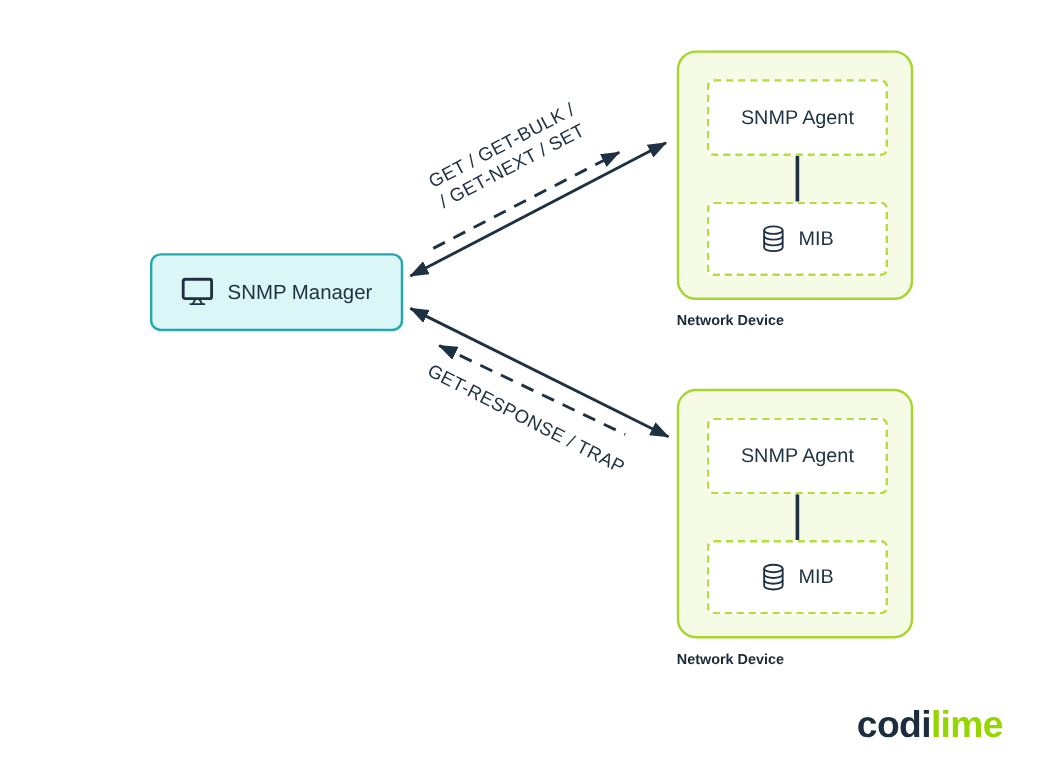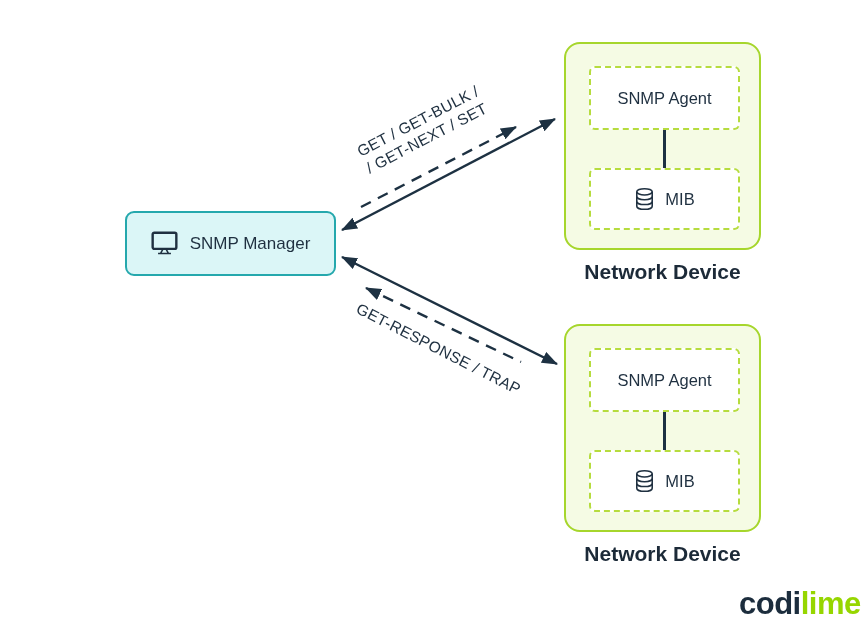--- a/index.html
+++ b/index.html
@@ -26,23 +26,23 @@
   }
   .inner-box{
     position:absolute;left:23px;width:151px;box-sizing:border-box;
     background:#ffffff;border:2px dashed #b6dc3e;border-radius:6px;
     display:flex;align-items:center;justify-content:center;gap:10px;
     font-size:16.5px;font-weight:500;color:#1f3040;
   }
   .agent-box{top:22px;height:64px;}
   .mib-box{top:124px;height:62px;align-items:center;}
   .connector{position:absolute;left:97px;top:86px;width:3px;height:38px;background:#1d3142;}
-  .device-caption{margin-top:10px;text-align:center;font-size:21px;font-weight:700;color:#1c2a38;}
+  .device-caption{margin-top:10px;text-align:left;font-size:12px;font-weight:700;color:#1c2a38;}
 
-  .logo{position:absolute;left:739px;top:586px;z-index:2;font-size:31px;font-weight:700;letter-spacing:-.5px;}
+  .logo{position:absolute;left:714px;top:586px;z-index:2;font-size:31px;font-weight:700;letter-spacing:-.5px;}
   .logo .dark{color:#1c2d3d;}
   .logo .green{color:#96d600;}
   .icon svg{display:block;}
 </style>
 </head>
 <body>
 
 <div class="canvas">
 
   <svg class="arrow-layer" width="865" height="640" viewBox="0 0 865 640">

